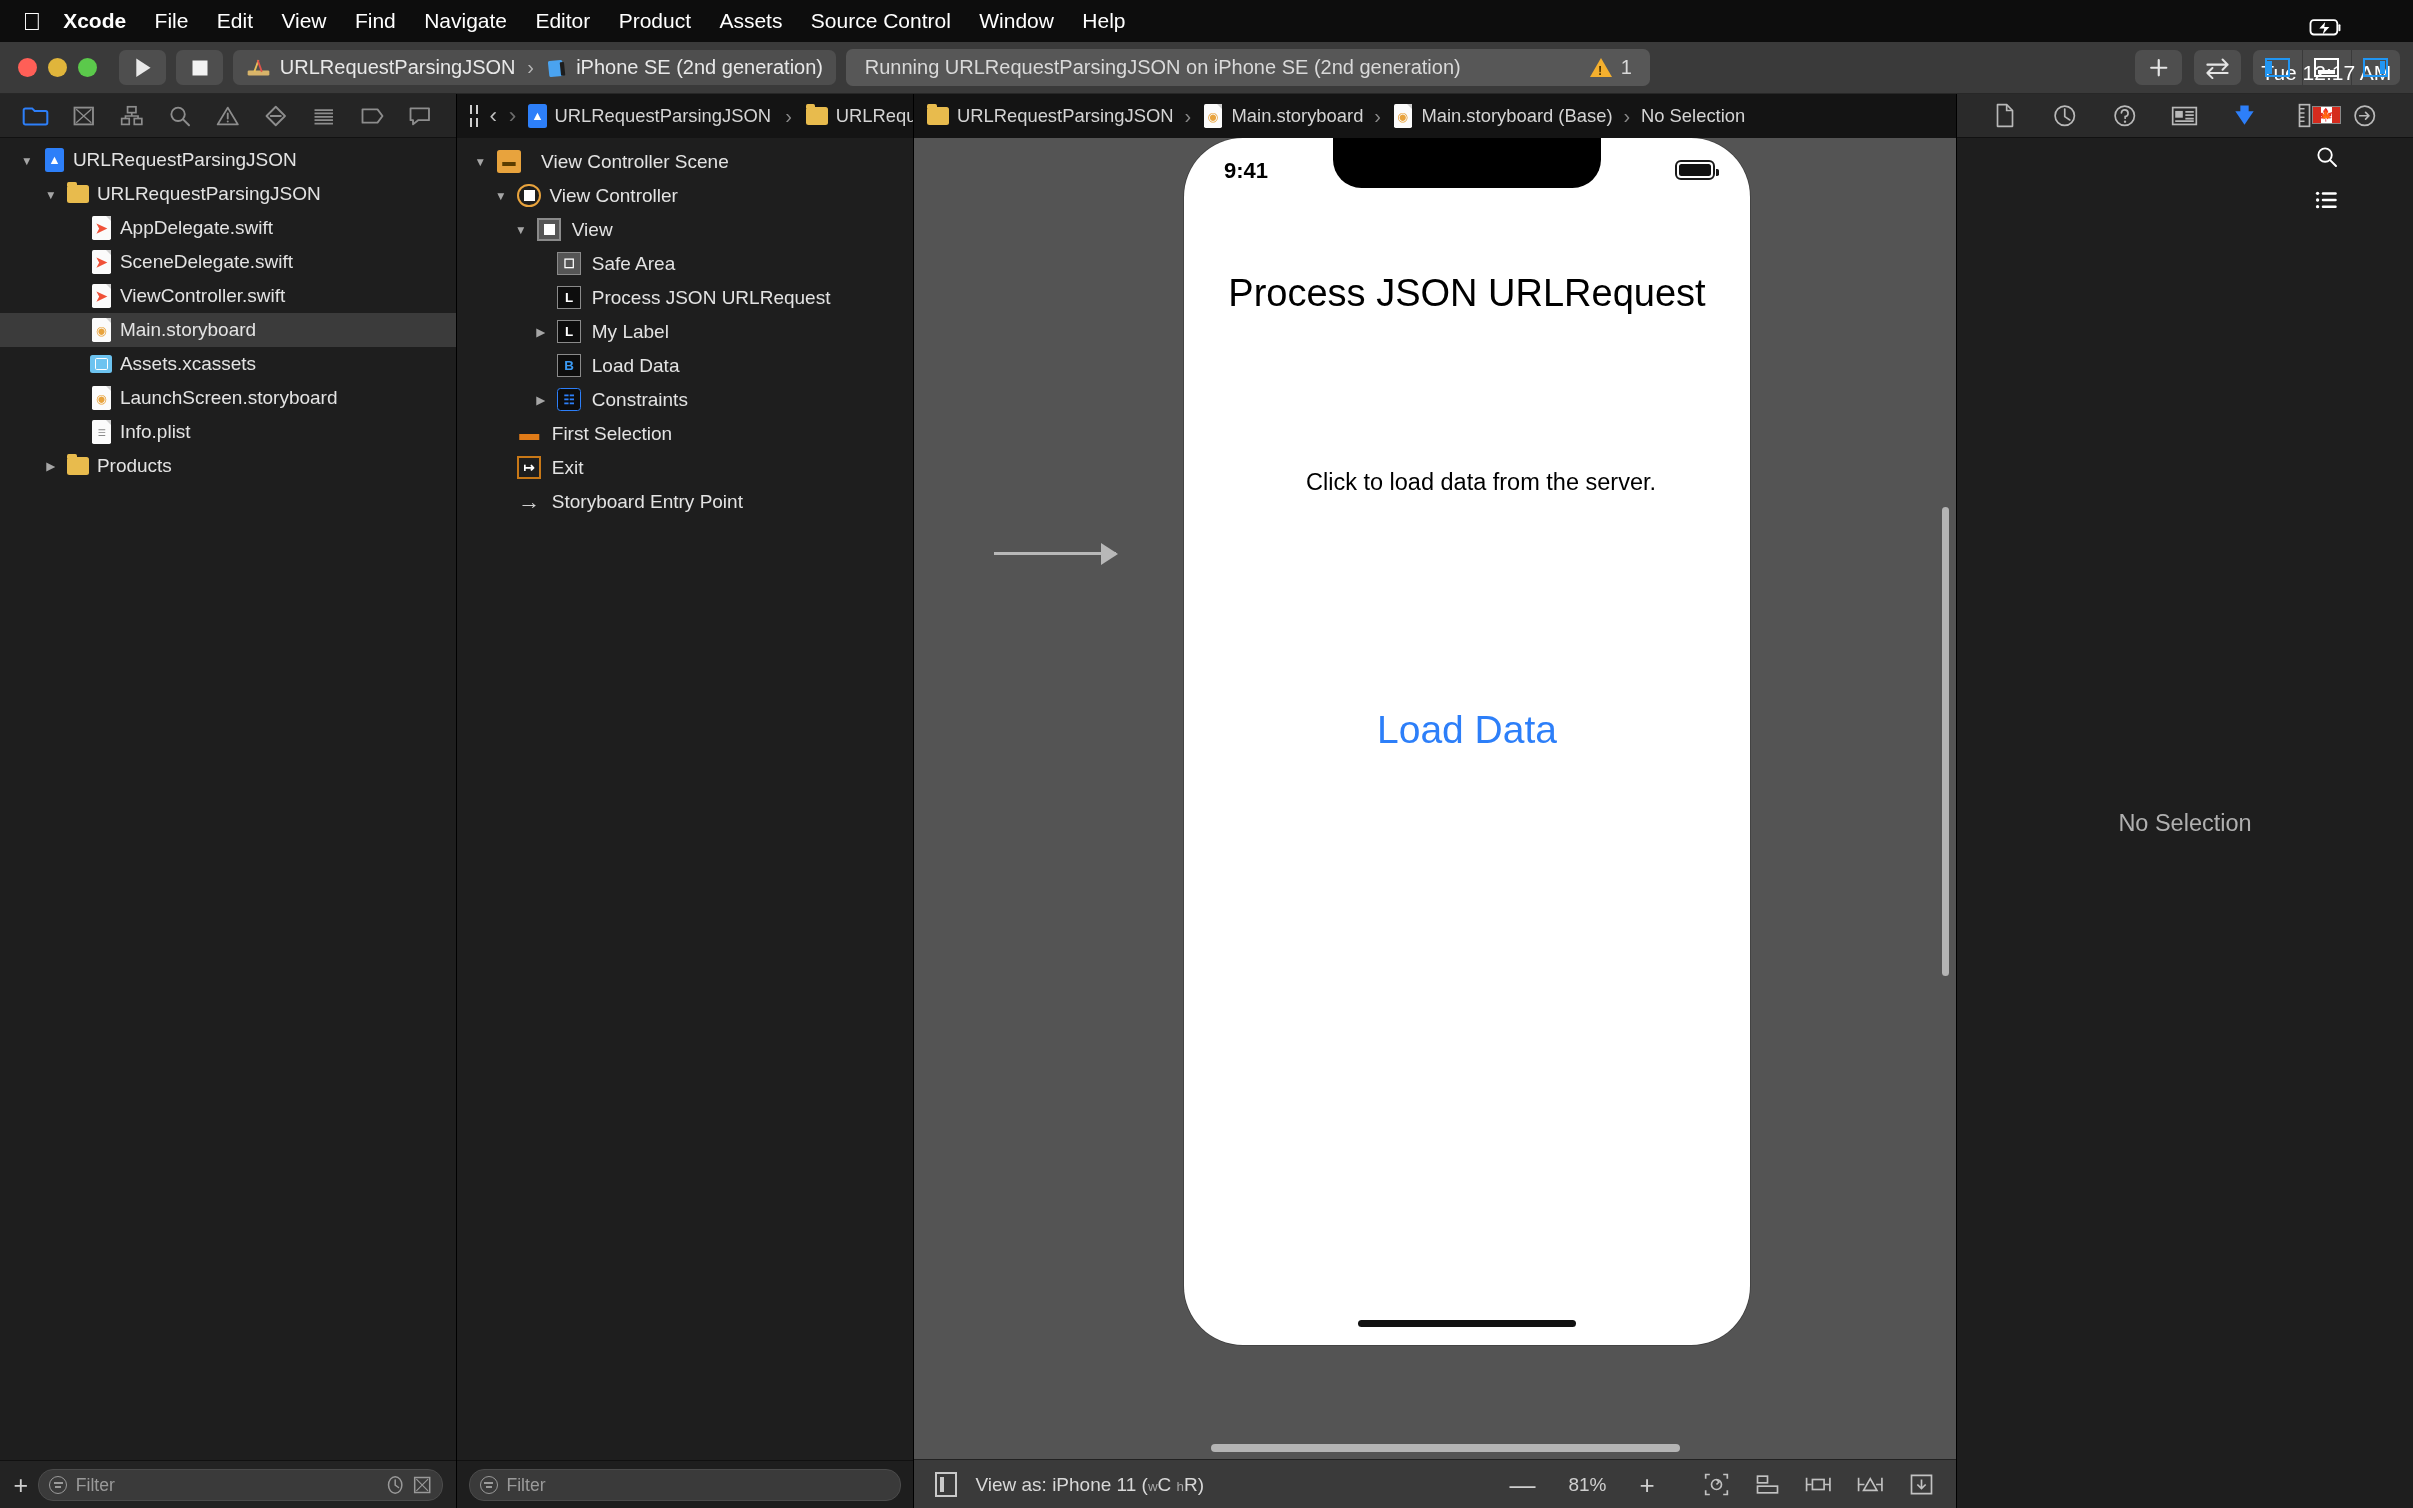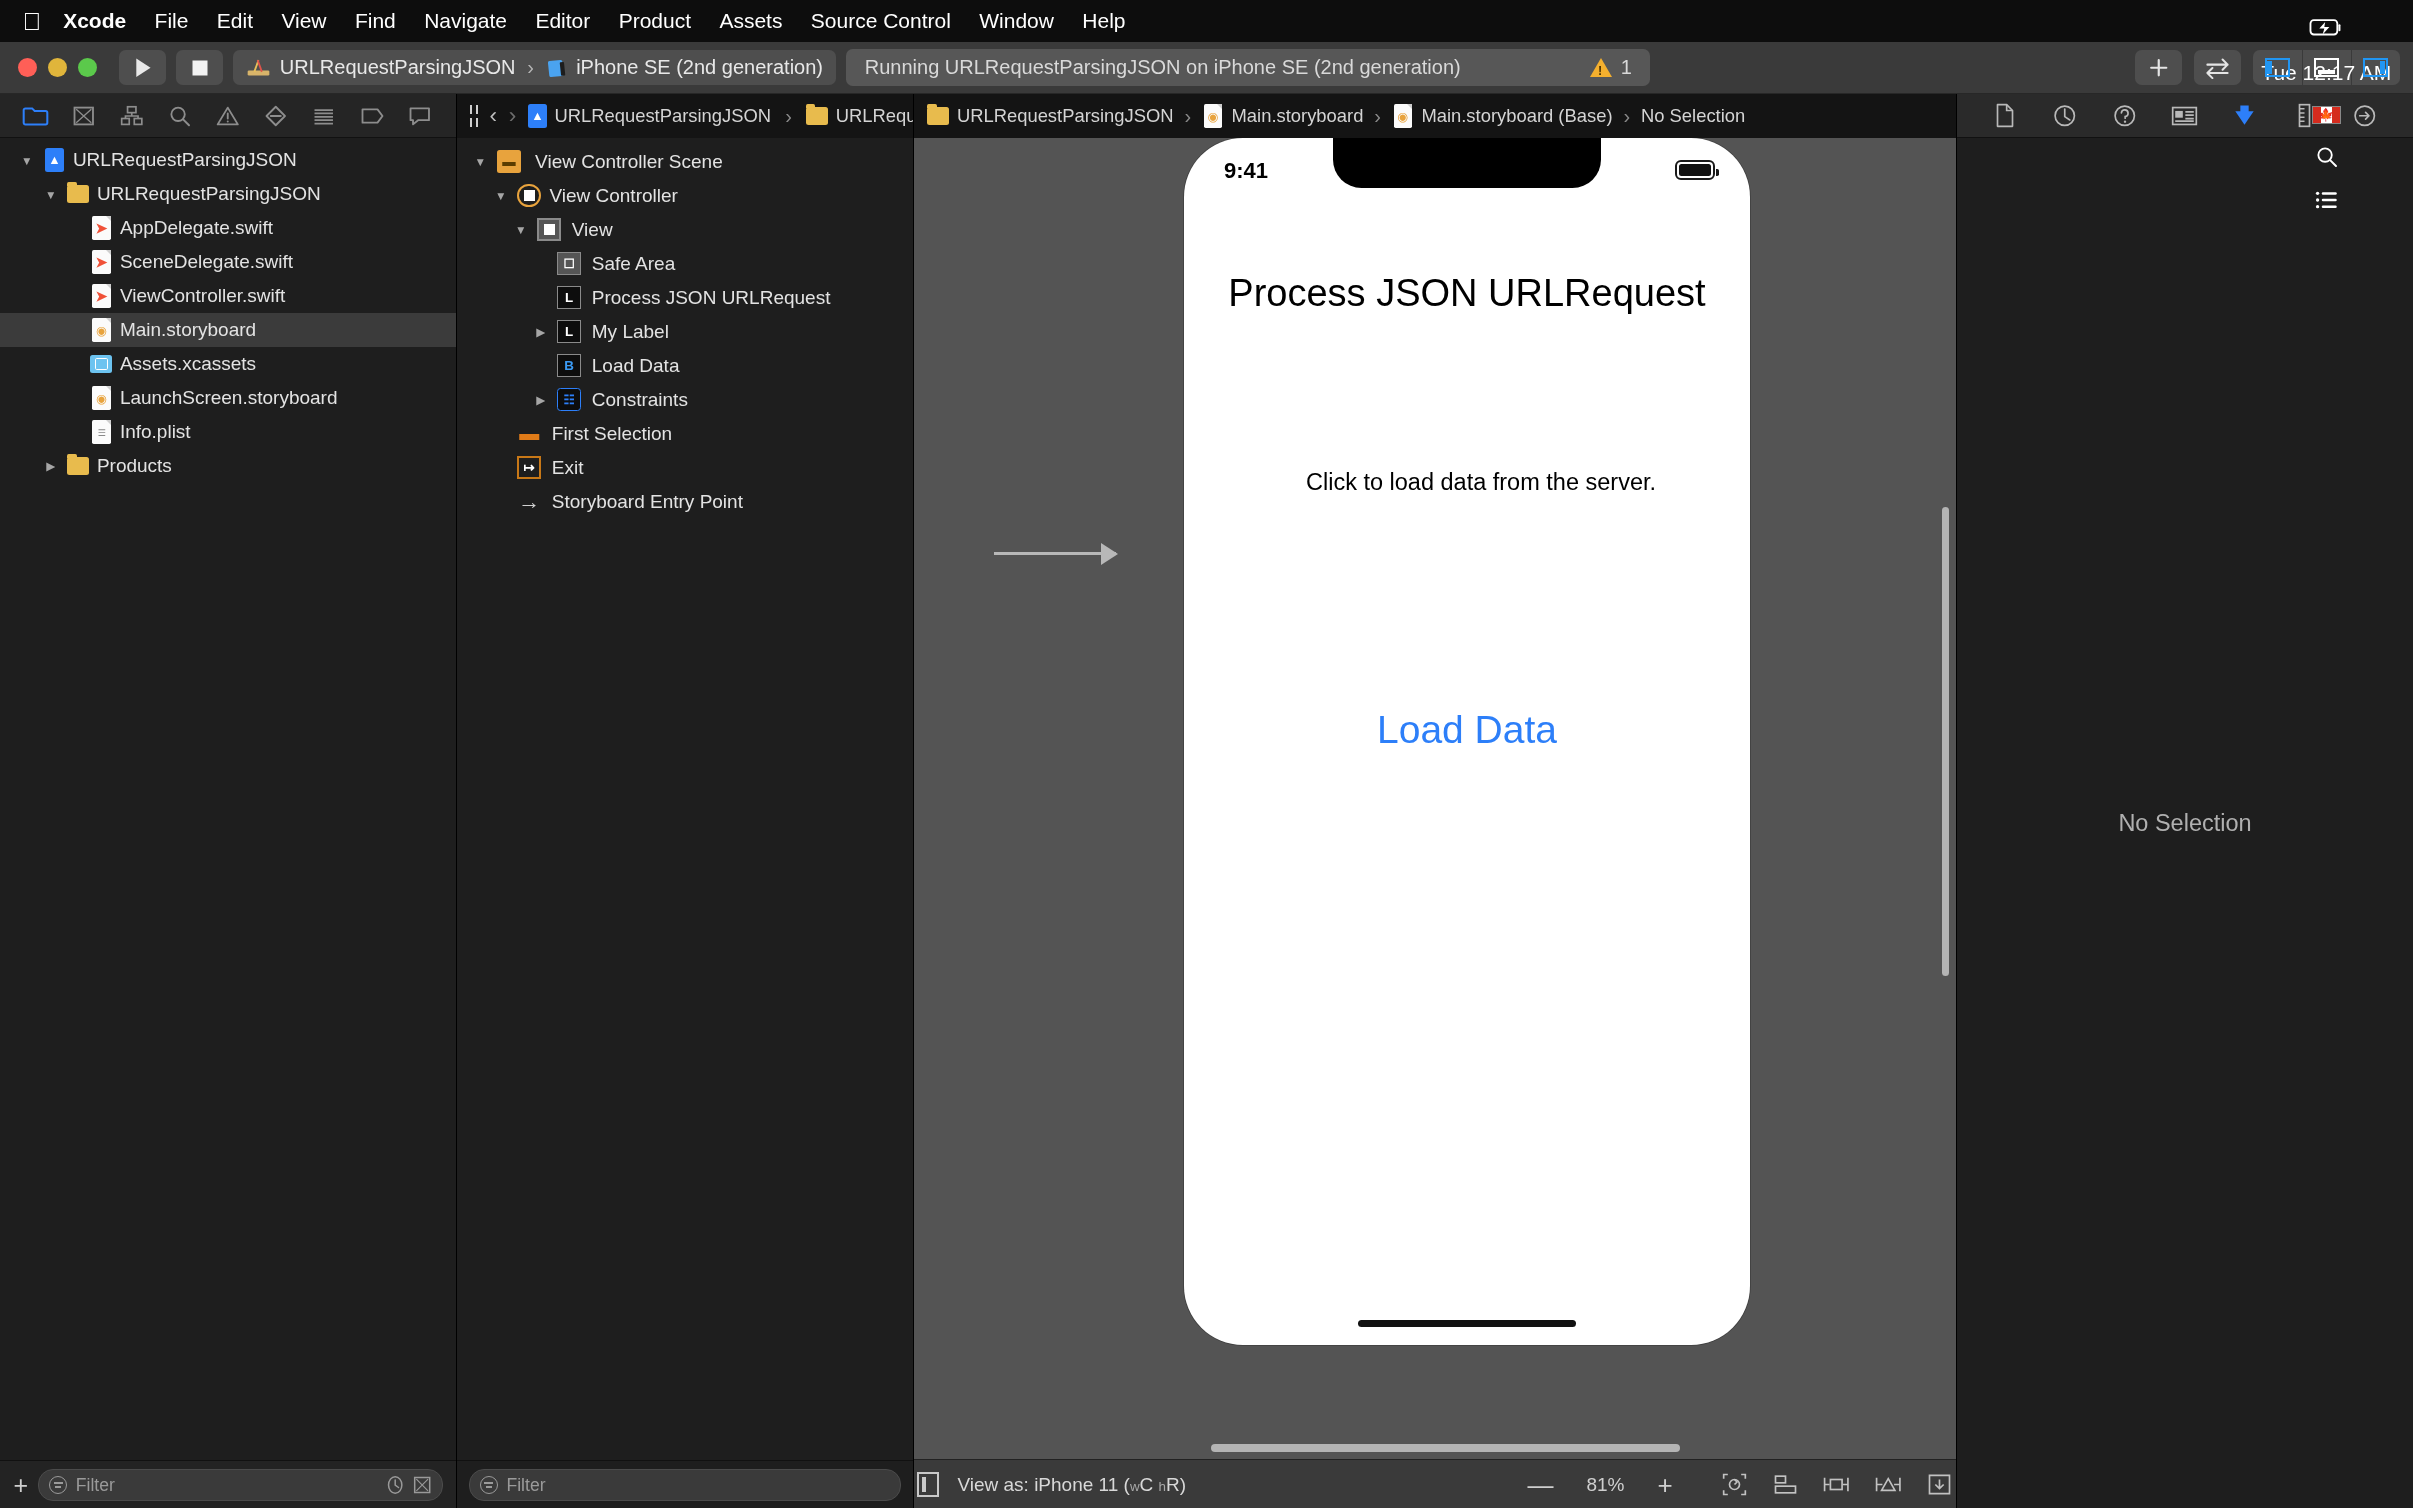--- a/index.html
+++ b/index.html
@@ -162,21 +162,21 @@
      font-size:23.5px; color:#000;margin-left:28px;}
   #load-btn{ position:absolute; top:570px; left:0; right:0; text-align:center;
      font-size:39px; color:#2d7ff9;}
   #home-ind{ position:absolute; bottom:18.4px; left:50%; transform:translateX(-50%);
      width:218px; height:6.7px; background:#111; border-radius:4.2px;}
   .cv-scroll-v{ position:absolute; right:6.7px; top:369px; width:7.5px; height:469px;
      background:#b4b4b4; border-radius:4.2px;}
   .cv-scroll-h{ position:absolute; bottom:7.5px; left:297px; width:469px; height:7.5px;
      background:#b4b4b4; border-radius:4.2px;}
   #canvas-bar{ height:50px; background:#3a3a3a; border-top:0.8px solid #222;
-     display:flex; align-items:center; padding:0 3px; gap:18.4px; font-size:19px; color:#d8d8d8;}
+     display:flex; align-items:center; padding:0 21px; gap:18.4px; font-size:19px; color:#d8d8d8;}
   .viewas-ico{ width:22px;height:25px;border:2.1px solid #c9c9c9; position:relative;}
   .viewas-ico:before{ content:"";position:absolute;left:3.4px;top:3.4px;bottom:3.4px;width:3.4px;background:#c9c9c9;}
   .sub{ font-size:13.4px; color:#a8a8a8; }
   .zoomctl{ display:flex; align-items:center; gap:22px; margin-left:auto; color:#cfcfcf;}
   .zoom-sign{ font-size:26px; line-height:1; }
   .zoom-pct{ font-size:19px; min-width:60px; text-align:center;}
   .al-icons{ display:flex; align-items:center; gap:23.5px; margin-left:30px; color:#c2c2c2;}
 
   
   #inspector{ width:457px; background:#1e1e1e; border-left:0.8px solid #000;
@@ -524,21 +524,21 @@
         <span class="folder-ico"></span>
         <span>URLRequestParsingJSON</span>
       </span>
     </div>
 
     <div id="outline-tree">
         <div class="row">
           <span style="width:6.7px;flex:0 0 auto"></span>
           <span class="tw">▼</span>
           <span class="ob scene">▬</span>
-          <span style="margin-left:7px">View Controller Scene</span>
+          <span style="margin-left:13px">View Controller Scene</span>
         </div>
         <div class="row">
           <span style="width:27px;flex:0 0 auto"></span>
           <span class="tw">▼</span>
           <span class="ob vc">
             <i></i>
           </span>
           <span style="margin-left:1px">View Controller</span>
         </div>
         <div class="row">

